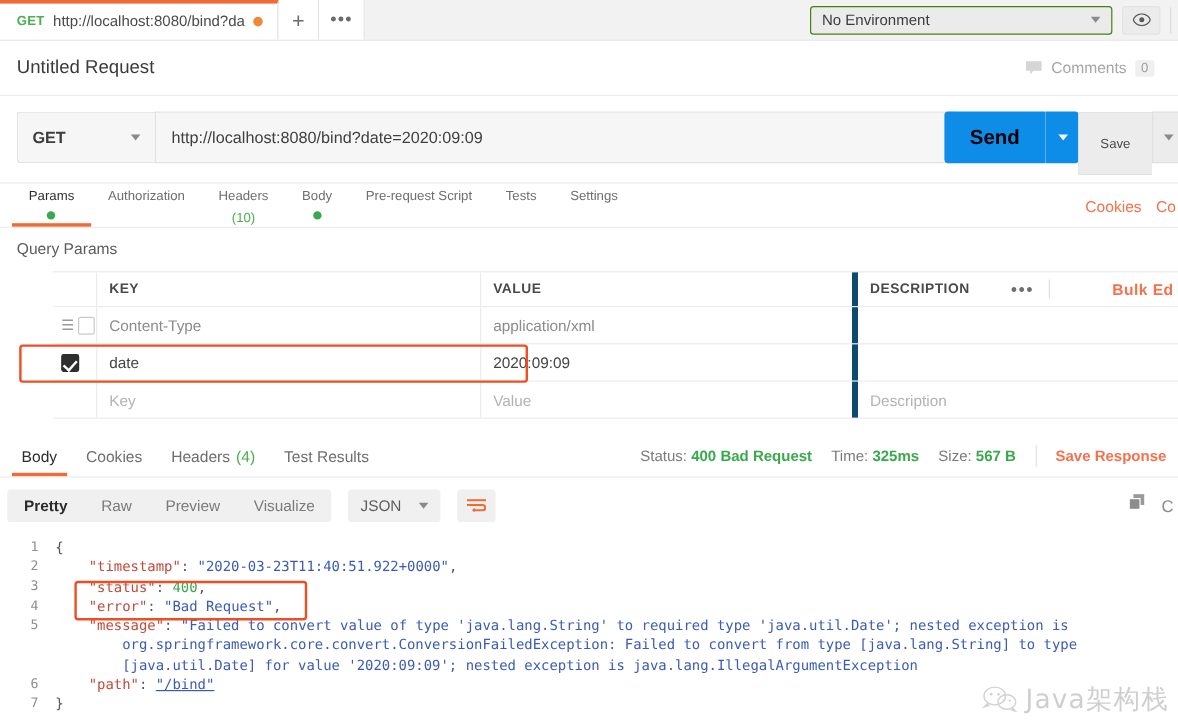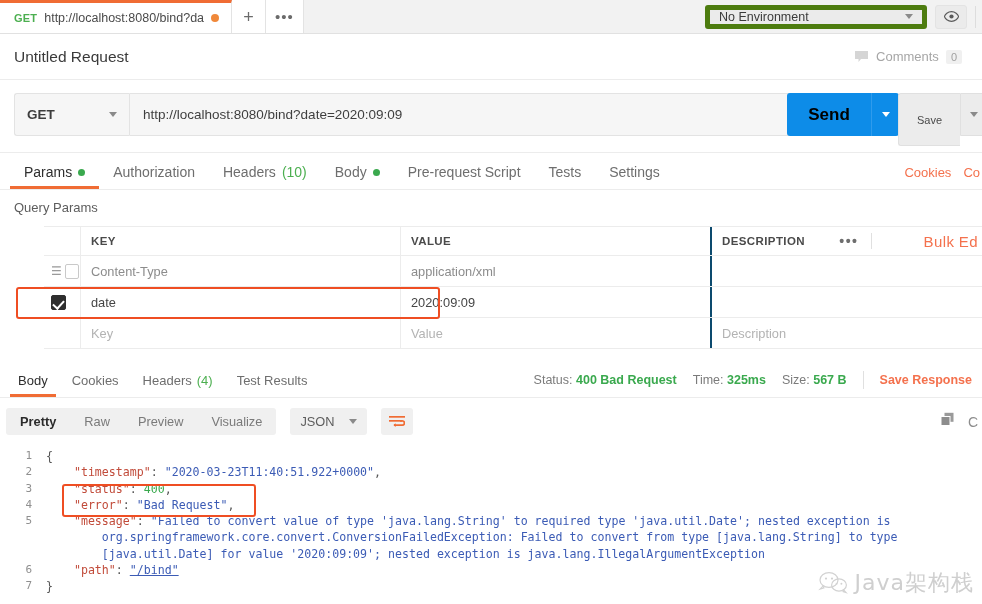--- a/index.html
+++ b/index.html
@@ -39,21 +39,21 @@
     color: #6b6b6b; font-size: 18px; line-height: 1;
   }
   .tab-btn.dots { font-size: 15px; letter-spacing: 1px; width: 38px; }
   .tabstrip-filler { flex: 1 1 auto; height: 33px; background: #f2f2f2; }
 
   .env-wrap {
     position: absolute; right: 0; top: 0; height: 33px;
     display: flex; align-items: center; gap: 8px; padding-right: 6px;
   }
   .env-select {
-    width: 222px; height: 24px; background: #ebebeb; border: 5px solid #4d7c0f;
+    width: 252px; height: 24px; background: #ebebeb; border: 1px solid #4d7c0f;
     border-radius: 3px; display: flex; align-items: center; justify-content: space-between;
     padding: 0 9px; font-size: 12.5px; color: #3b3b3b; text-align: center;
   }
   .caret { width: 0; height: 0; border-left: 4px solid transparent; border-right: 4px solid transparent;
            border-top: 5px solid #8a8a8a; }
   .eye-btn { width: 32px; height: 24px; background:#ebebeb; border:1px solid #e3e3e3; border-radius: 3px;
              display:flex; align-items:center; justify-content:center; }
   .divider-v { width: 1px; height: 22px; background: #dddddd; }
 
   
@@ -107,22 +107,22 @@
     height: 43px; width: 28px; background: #ececec; border:1px solid #e0e0e0;
     border-radius: 0 3px 3px 0; display:flex; align-items:center; justify-content:center;
   }
 
   
   .req-tabs {
     position: absolute; top: 158px; left: 0; width: 982px; height: 30px;
     display: flex; align-items: flex-start; padding-left: 10px; gap: 0;
   }
   .rtab {
-    padding: 0 14px; height: 28px; font-size: 14px; color: #6e6e6e;
-    display: flex; align-items: center; gap: 6px; position: relative; white-space: nowrap;
+    padding: 0 14px; height: 28px; font-size: 11px; color: #6e6e6e;
+    display: flex; align-items: center; gap: 6px; position: relative; white-space: nowrap; flex-direction: column;
   }
   .rtab.active { color: #2e2e2e; font-weight: 400; }
   .rtab.active::after {
     content: ""; position: absolute; left: 0; right: 0; bottom: -3px;
     height: 3px; background: #f06c34;
   }
   .green-dot { width: 7px; height: 7px; border-radius: 50%; background: #3aa94e; }
   .count-green { color: #4caf50; }
   .links-right {
     position: absolute; right: 0; top: 158px; height: 28px; display: flex; align-items: center;
@@ -131,27 +131,27 @@
 
   
   .qp-label { position: absolute; top: 200px; left: 14px; font-size: 13px; color: #5d5d5d; }
   .ptable { position: absolute; top: 226px; left: 0; width: 982px; }
   .prow { display: flex; height: 31px; border-bottom: 1px solid #ececec; align-items: flex-end; margin-left: 44px; }
   .prow.head { height: 30px; border-top: 1px solid #ececec; border-bottom: 1px solid #ececec; }
   .pcell { font-size: 12.8px; color: #454545; padding: 0 0 0 10px; height: 100%; display: flex; align-items: center; }
   .pcell.gutter { width: 36px; padding-left: 7px; gap: 3px; border-right: 1px solid transparent; }
   .pcell.key { width: 320px; border-left: 1px solid #ececec; }
   .pcell.val { width: 310px; border-left: 1px solid #ececec; }
-  .pcell.desc { flex: 1 1 auto; border-left: 2px solid #0c4a6e; }
+  .pcell.desc { flex: 1 1 auto; border-left: 5px solid #0c4a6e; }
   .prow.head .pcell { color: #4a4a4a; font-weight: 700; font-size: 11.5px; letter-spacing: .4px; }
   .placeholder { color: #b3b3b3; }
   .muted-val { color: #8c8c8c; }
   .head-tools { display: flex; align-items: center; gap: 12px; margin-left: auto; padding-right: 4px; }
   .dots-icon { color: #6e6e6e; font-size: 14px; letter-spacing: 1.5px; }
-  .bulk-edit { color: #f4714d; font-weight: 400; font-size: 15px; white-space: nowrap; padding-left: 40px; }
+  .bulk-edit { color: #f4714d; font-weight: 700; font-size: 13px; white-space: nowrap; padding-left: 40px; }
   .drag-icon { color: #9a9a9a; font-size: 12px; line-height: 1; }
   .cbox { width: 15px; height: 15px; border: 1px solid #c9c9c9; background: #fff; border-radius: 2px; }
   .cbox.checked { background: #2e2e2e; border-color: #2e2e2e; position: relative; }
   .cbox.checked::after {
     content: ""; position: absolute; left: 3px; top: 2px; width: 5px; height: 9px;
     border: solid #fff; border-width: 0 2px 2px 0; transform: rotate(42deg);
   }
   .hl-box {
     position: absolute; border: 2px solid #ef4e23; border-radius: 3px; pointer-events: none;
   }

